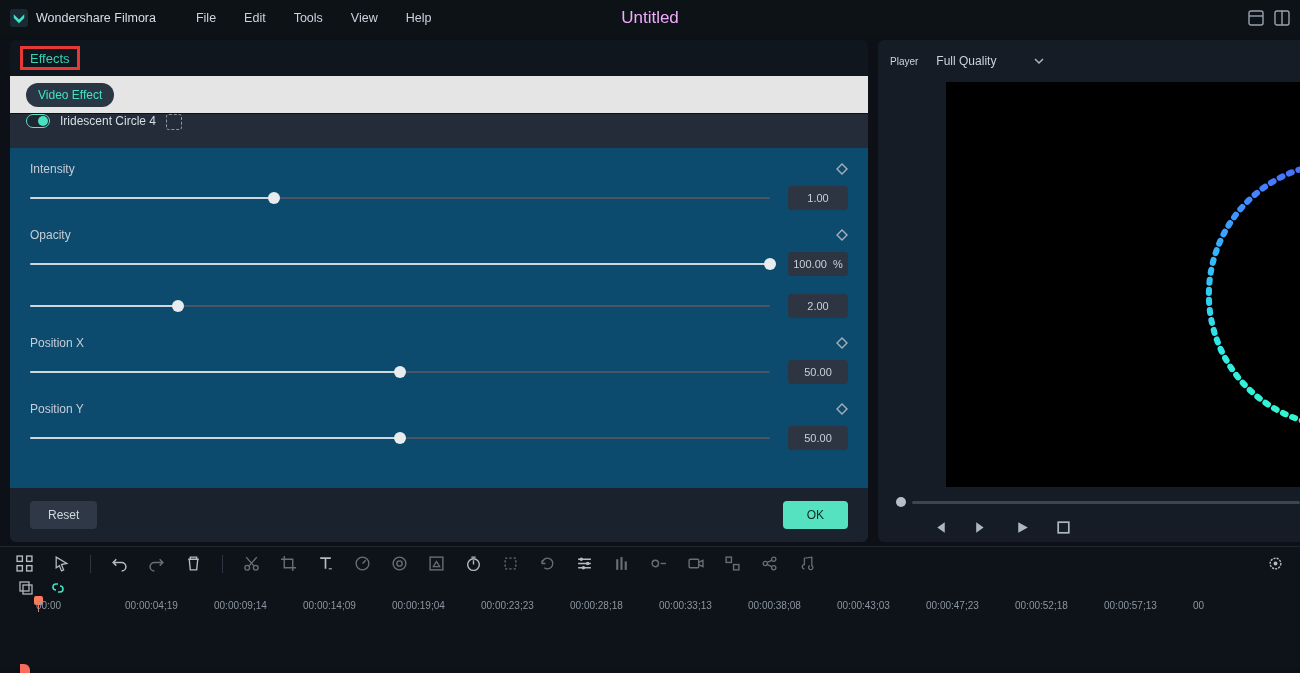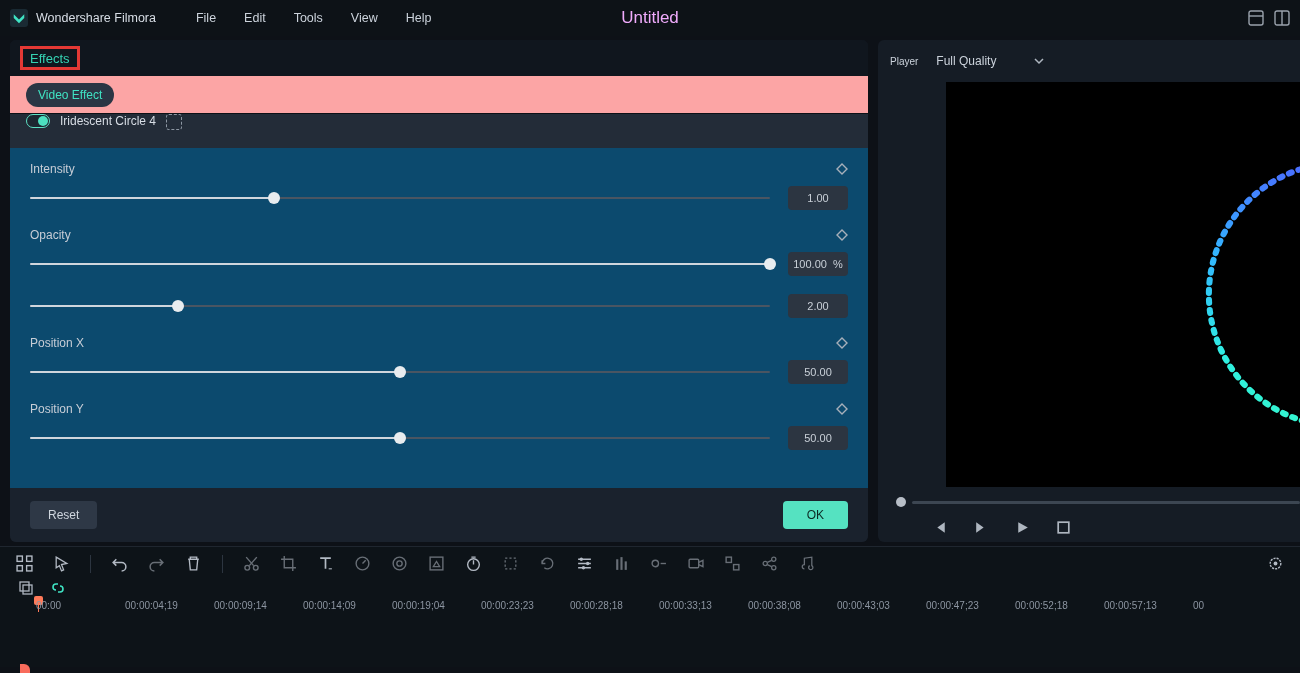--- a/index.html
+++ b/index.html
@@ -9,21 +9,21 @@
   .app-name { font-size: 12.5px; font-weight: 500; color: #d8dee6; margin-right: 40px; }
   .menu-item { font-size: 12.5px; color: #ccd3dc; margin-right: 28px; cursor: pointer; }
   .titlebar-center { position: absolute; left: 50%; transform: translateX(-50%); color: #f0abfc; font-size: 17px; text-align: right; }
   .titlebar-right { position: absolute; right: 10px; display: flex; gap: 10px; }
   .titlebar-right svg { width: 16px; height: 16px; }
   .main-row { display: flex; height: 510px; padding: 4px 0 4px 10px; gap: 10px; }
   .panel-left { width: 858px; background: #151c25; border-radius: 6px; display: flex; flex-direction: column; position: relative; overflow: hidden; }
   .tabs-row { height: 36px; display: flex; align-items: center; padding-left: 10px; background: #10161e; }
   .tab-effects { color: #35d2b3; font-size: 13px; padding: 6px 10px; }
   .red-box { position: absolute; left: 10px; top: 6px; width: 60px; height: 24px; border: 3px solid #e53935; }
-  .subtabs-row { height: 38px; display: flex; align-items: center; padding-left: 16px; background: #fca5a5; border-bottom: 1px solid #0d1117; }
+  .subtabs-row { height: 38px; display: flex; align-items: center; padding-left: 16px; background: #e5e5e5; border-bottom: 1px solid #0d1117; }
   .pill { background: #2b3644; color: #3fe3c3; padding: 5px 12px; border-radius: 12px; font-size: 12px; }
   .effect-row { height: 34px; display: flex; align-items: flex-start; padding: 0 16px; background: #232c38; gap: 10px; }
   .toggle { width: 24px; height: 14px; background: #1d2731; border: 1px solid #5de0c4; border-radius: 8px; position: relative; }
   .toggle::after { content: ""; position: absolute; right: 1px; top: 1px; width: 10px; height: 10px; background: #4de0c0; border-radius: 50%; }
   .effect-name { color: #d7dde5; font-size: 12px; }
   .exp-icon { width: 16px; height: 16px; border: 1px dashed #8d97a3; border-radius: 3px; }
   .sliders-body { flex: 1; overflow: hidden; padding: 14px 20px 0 20px; background: #0c4a6e; }
   .slider-block { margin-bottom: 18px; }
   .slider-label-row { display: flex; justify-content: space-between; align-items: center; margin-bottom: 10px; }
   .slider-label { color: #c7cdd6; font-size: 12px; }

